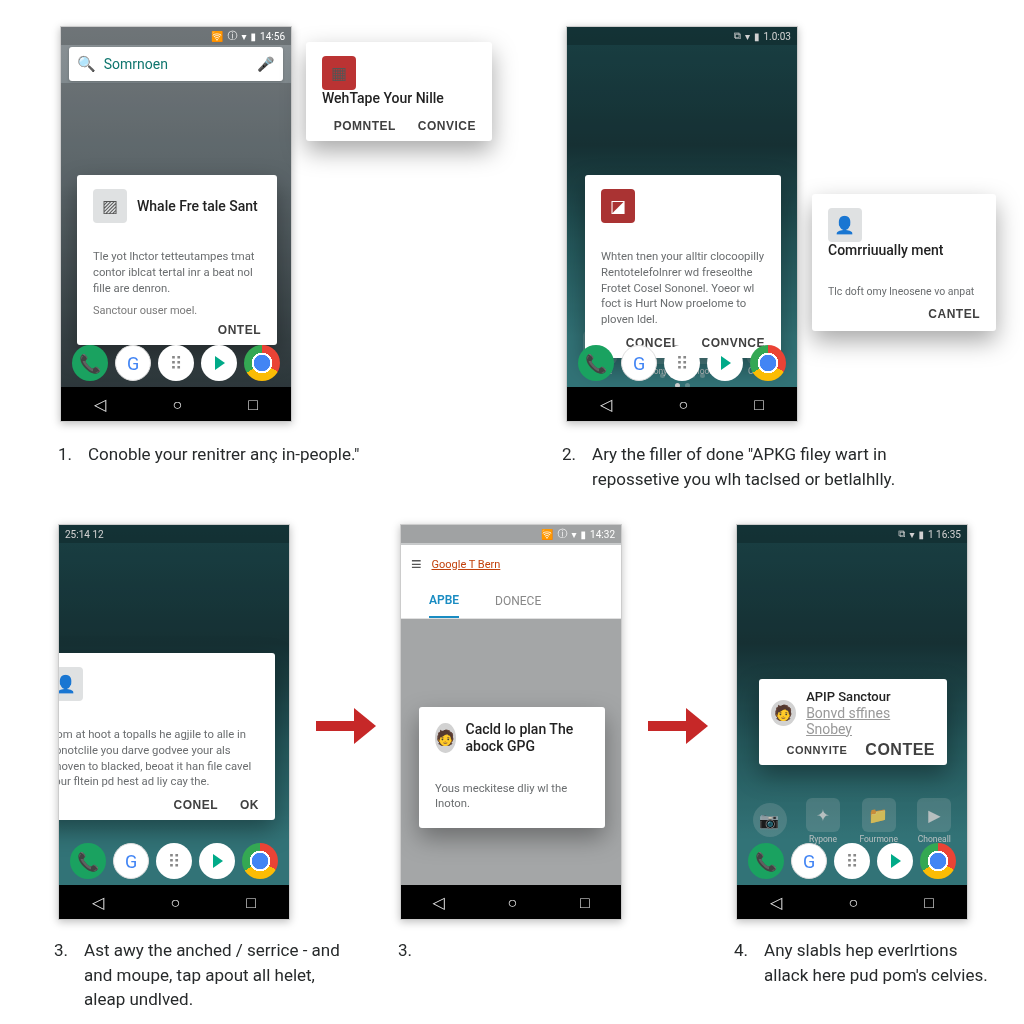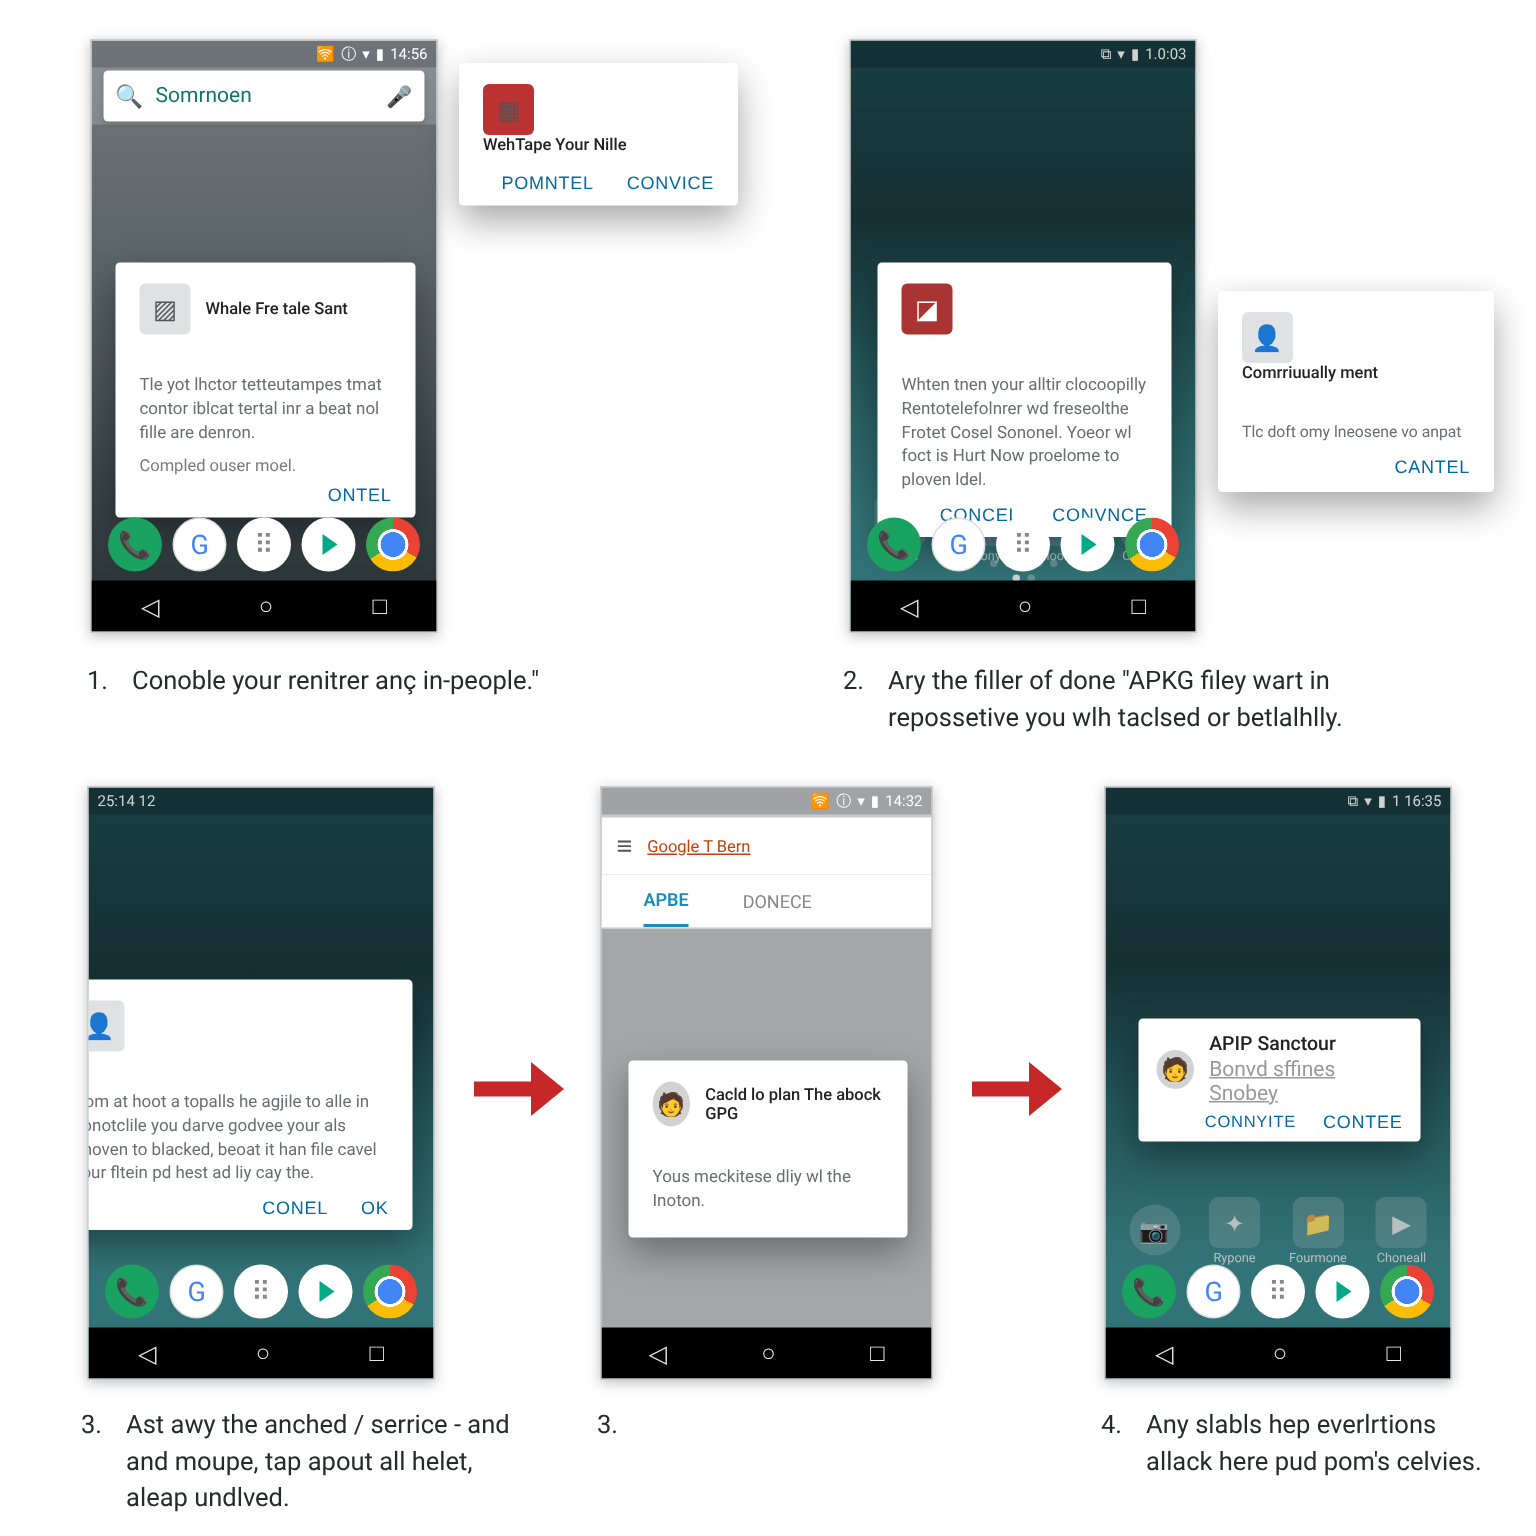--- a/index.html
+++ b/index.html
@@ -59,25 +59,25 @@
   .pager i.on{background:#fff;}
 
   
   .dialog, .popout {
     position:absolute; background:#fff; border-radius:3px;
     box-shadow:0 10px 24px rgba(0,0,0,.35);
     padding:14px 16px 8px;
   }
   .dialog .dlg-head{display:flex;gap:10px;align-items:center;margin-bottom:6px;}
   .dlg-ico{width:34px;height:34px;border-radius:4px;background:#dfe1e2;display:flex;align-items:center;justify-content:center;font-size:17px;color:#555;}
-  .dlg-title{font-size:11px;font-weight:500;color:#222;line-height:1.2;}
+  .dlg-title{font-size:14px;font-weight:500;color:#222;line-height:1.2;}
   .dlg-body{font-size:11.3px;color:#6a6d6f;line-height:1.4;margin-bottom:8px;margin-top:26px;}
   .dlg-extra{font-size:11px;color:#7a7a7a;margin-bottom:6px;}
   .dlg-actions{display:flex;justify-content:flex-end;gap:22px;margin-top:4px;}
-  .dlg-actions button{border:none;background:none;color:#0369a1;font-size:12px;font-weight:400;letter-spacing:.5px;cursor:pointer;}
+  .dlg-actions button{border:none;background:none;color:#404040;font-size:12px;font-weight:700;letter-spacing:.5px;cursor:pointer;}
 
   
   .cap{position:absolute;font-size:17px;line-height:1.45;color:#272a2b;display:flex;gap:16px;}
   .cap .num{flex:none;}
 
   
   .searchbar{position:absolute;top:20px;left:8px;right:8px;height:34px;border-radius:3px;background:#fff;display:flex;align-items:center;padding:0 8px;box-shadow:0 1px 3px rgba(0,0,0,.2);}
   .searchbar .sicon{color:#888;font-size:15px;margin-right:8px;}
   .searchbar .splace{color:#0f766e;font-size:14px;flex:1;}
   .searchbar .mic{color:#888;font-size:14px;}
@@ -117,21 +117,21 @@
     <span class="mic">🎤</span>
   </div>
   <div class="scrim" style="top:56px;"></div>
 
   <div class="dialog" style="left:16px; top:148px; width:200px;">
     <div class="dlg-head">
       <div class="dlg-ico">▨</div>
       <div class="dlg-title">Whale Fre tale Sant</div>
     </div>
     <div class="dlg-body">Tle yot lhctor tetteutampes tmat contor iblcat tertal inr a beat nol fille are denron.</div>
-    <div class="dlg-extra">Compled ouser moel.</div>
+    <div class="dlg-extra">Sanctour ouser moel.</div>
     <div class="dlg-actions">
       <button>ONTEL</button>
     </div>
   </div>
 
   <div class="dock" style="bottom:34px;">
     <div class="app-ic ic-phone">📞</div>
     <div class="app-ic ic-google">G</div>
     <div class="app-ic ic-apps">⠿</div>
     <div class="app-ic ic-play"></div>
@@ -350,21 +350,21 @@
   <div class="dialog" style="left:22px; top:154px; width:188px; padding:10px 12px 6px;">
     <div class="dlg-head" style="margin-bottom:2px;">
       <div class="avatar" style="width:26px;height:26px;">🧑</div>
       <div>
         <div class="dlg-title" style="font-size:13px;">APIP Sanctour</div>
         <div style="font-size:14px;color:#999;text-decoration:underline;">Bonvd sffines Snobey</div>
       </div>
     </div>
     <div class="dlg-actions" style="gap:18px;">
       <button style="font-size:11px;">CONNYITE</button>
-      <button style="font-size:12px;">CONTEE</button>
+      <button style="font-size:16px;">CONTEE</button>
     </div>
   </div>
 
   <div class="dock" style="bottom:34px;">
     <div class="app-ic ic-phone">📞</div>
     <div class="app-ic ic-google">G</div>
     <div class="app-ic ic-apps">⠿</div>
     <div class="app-ic ic-play"></div>
     <div class="app-ic ic-chrome"></div>
   </div>

